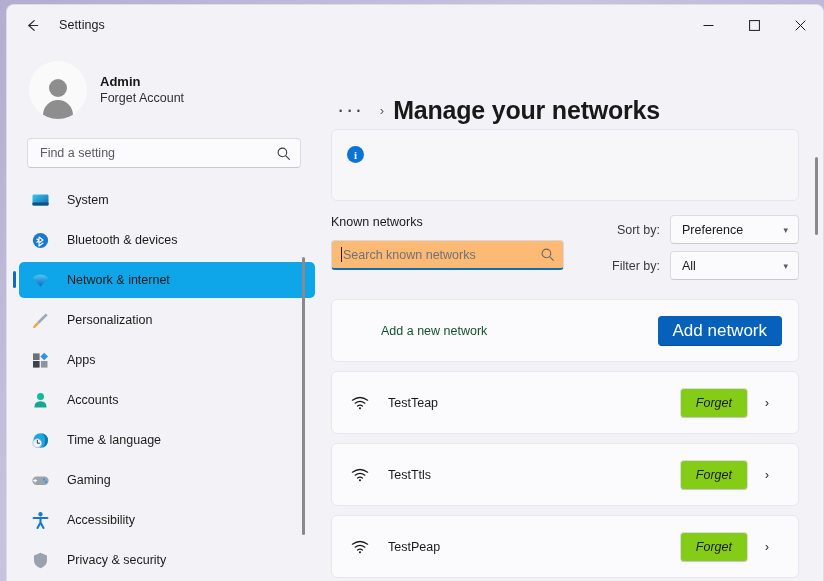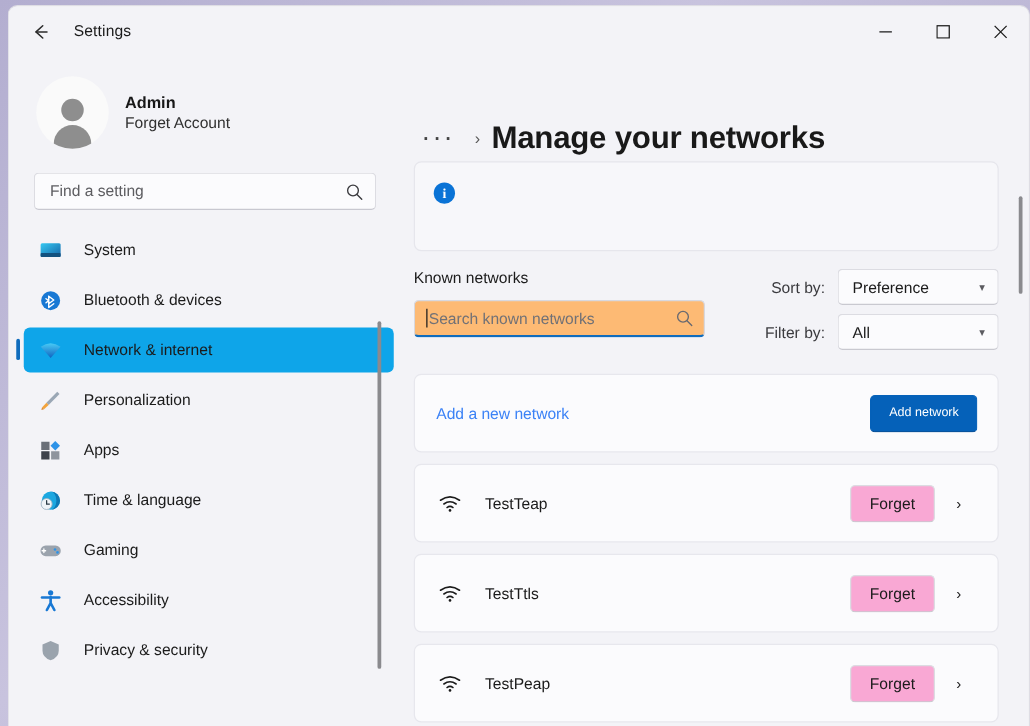--- a/index.html
+++ b/index.html
@@ -314,54 +314,56 @@
     border-radius: 6px;
     height: 63px;
     margin-bottom: 9px;
     display: flex;
     align-items: center;
     padding: 0 16px 0 17px;
   }
   .card-addnew .addlabel {
     flex: 1;
     font-size: 12.5px;
-    color: #3b82f6;
+    color: #14532d;
+    margin-left: 32px;
   }
   .btn-primary {
     background: #0561b9;
     color: #fff;
     border: 1px solid #0561b9;
     border-bottom-color: #0a4f95;
     border-radius: 4px;
     height: 30px;
     padding: 0 14px;
     font-family: inherit;
-    font-size: 10px;
+    font-size: 17px;
     cursor: pointer;
     white-space: nowrap;
   }
 
   .wifi-icon { width: 22px; flex: none; display: flex; justify-content: center; }
   .net-name {
     flex: 1;
     margin-left: 17px;
     font-size: 12.5px;
     color: #1b1b1b;
   }
   .btn-forget {
-    background: #f9a8d4;
+    background: #84cc16;
     border: 1px solid #dcdce2;
     border-bottom-color: #c9c9d0;
     border-radius: 4px;
     height: 30px;
     padding: 0 15px;
     font-family: inherit;
     font-size: 12.5px;
     color: #1b1b1b;
     cursor: pointer;
+    font-style: italic;
   }
   .net-chev {
     width: 30px;
     display: flex; align-items: center; justify-content: center;
     color: #1b1b1b;
     font-size: 12px;
     cursor: pointer;
     border-radius: 4px;
     height: 30px;
     margin-left: 4px;
@@ -490,20 +492,29 @@
             <svg width="19" height="19" viewBox="0 0 19 19">
               <rect x="2" y="2.4" width="6.6" height="6.6" fill="#6a6f78"></rect>
               <rect x="2" y="10" width="6.6" height="6.6" fill="#3d424b"></rect>
               <rect x="9.9" y="10" width="6.6" height="6.6" fill="#8e949d"></rect>
               <path d="M13.2 1.7 L17 5.5 L13.2 9.3 L9.4 5.5 Z" fill="#2e93e8"></path>
             </svg>
           </span>
           <span class="navlabel">Apps</span>
         </div>
 
+        <div class="navitem">
+          <span class="navicon">
+            <svg width="19" height="19" viewBox="0 0 19 19">
+              <circle cx="9.5" cy="5.6" r="3.5" fill="#16b89a"></circle>
+              <path d="M3.4 16.4 Q3.4 10.2 9.5 10.2 Q15.6 10.2 15.6 16.4 Z" fill="#13a98f"></path>
+            </svg>
+          </span>
+          <span class="navlabel">Accounts</span>
+        </div>
 
         <div class="navitem">
           <span class="navicon">
             <svg width="19" height="19" viewBox="0 0 19 19">
               <circle cx="9.7" cy="9.5" r="7.3" fill="#1ba7e0"></circle>
               <path d="M9.7 2.2 a7.3 7.3 0 0 1 0 14.6 a4.4 7.3 0 0 0 0 -14.6" fill="#0f79b5"></path>
               <circle cx="6.3" cy="12.2" r="4.4" fill="#eef3f7" stroke="#9fb4c2" stroke-width="0.7"></circle>
               <path d="M6.3 9.4 V12.2 H8.5" fill="none" stroke="#2b3b46" stroke-width="1" stroke-linecap="round"></path>
             </svg>
           </span>

